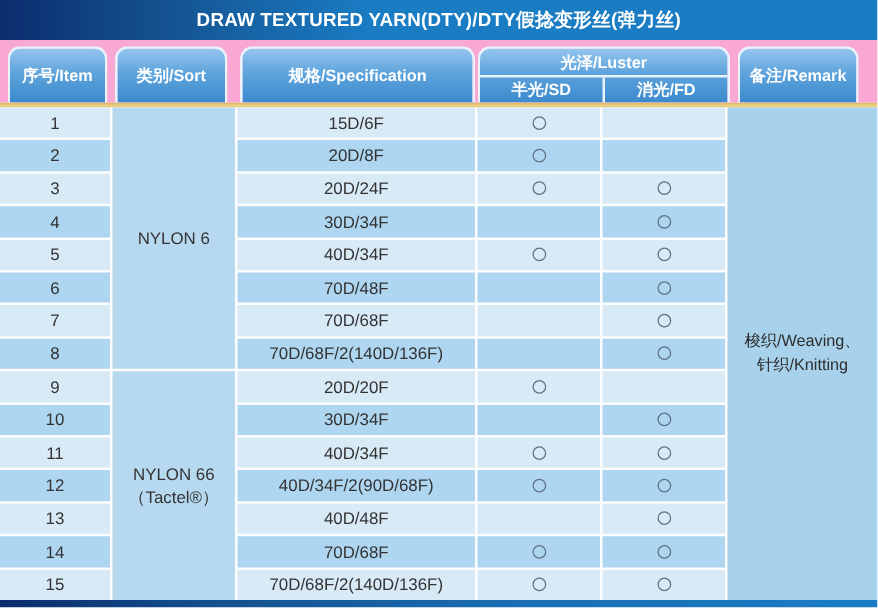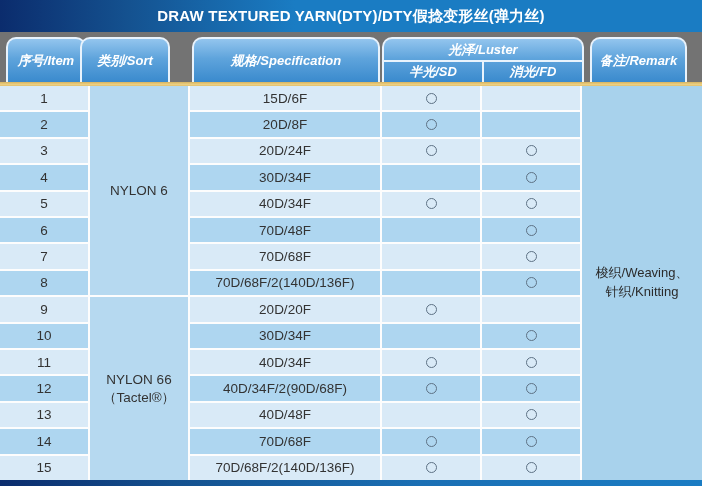--- a/index.html
+++ b/index.html
@@ -10,31 +10,31 @@
     background:#fff;
   }
   
   .title-bar {
     height:32px;
     background:linear-gradient(90deg,#0b2c6d 0%,#14518f 18%,#1a7cc3 42%,#1a7cc3 100%);
     display:flex; align-items:center; justify-content:center;
   }
   .title-bar span { color:#fff; font-weight:bold; font-size:15px; letter-spacing:.2px; }
   
-  .header-band { height:50px; background:#737373; position:relative;font-style:italic; }
+  .header-band { height:50px; background:#f9a8d4; position:relative; }
   .tab {
     position:absolute; top:5px; bottom:0;
     border:2px solid #e9f3fc; border-bottom:none;
     border-radius:10px 10px 0 0;
     background:linear-gradient(180deg,#93c5ee 0%,#5fa4dc 45%,#3a8acd 100%);
     color:#fff; font-weight:bold; font-size:13px;
     display:flex; align-items:center; justify-content:center;
   }
   .tab-item   { left:6px;   width:80px; }
-  .tab-sort   { left:80px;  width:90px; }
+  .tab-sort   { left:92px;  width:90px; }
   .tab-spec   { left:192px; width:188px; }
   .tab-luster { left:382px; width:202px; flex-direction:column; align-items:stretch; justify-content:flex-start; }
   .tab-remark { left:590px; width:97px; }
   .luster-top { height:21px; display:flex; align-items:center; justify-content:center; }
   .luster-hdiv { height:2px; background:#e9f3fc; }
   .luster-bottom { flex:1; display:flex; }
   .luster-half { flex:1; display:flex; align-items:center; justify-content:center; font-size:13px; }
   .luster-vdiv { width:2px; background:#e9f3fc; }
   
   .gold-line { height:4px; background:linear-gradient(180deg,#d7b25e 0%,#ecd083 60%,#e3c06a 100%); }

